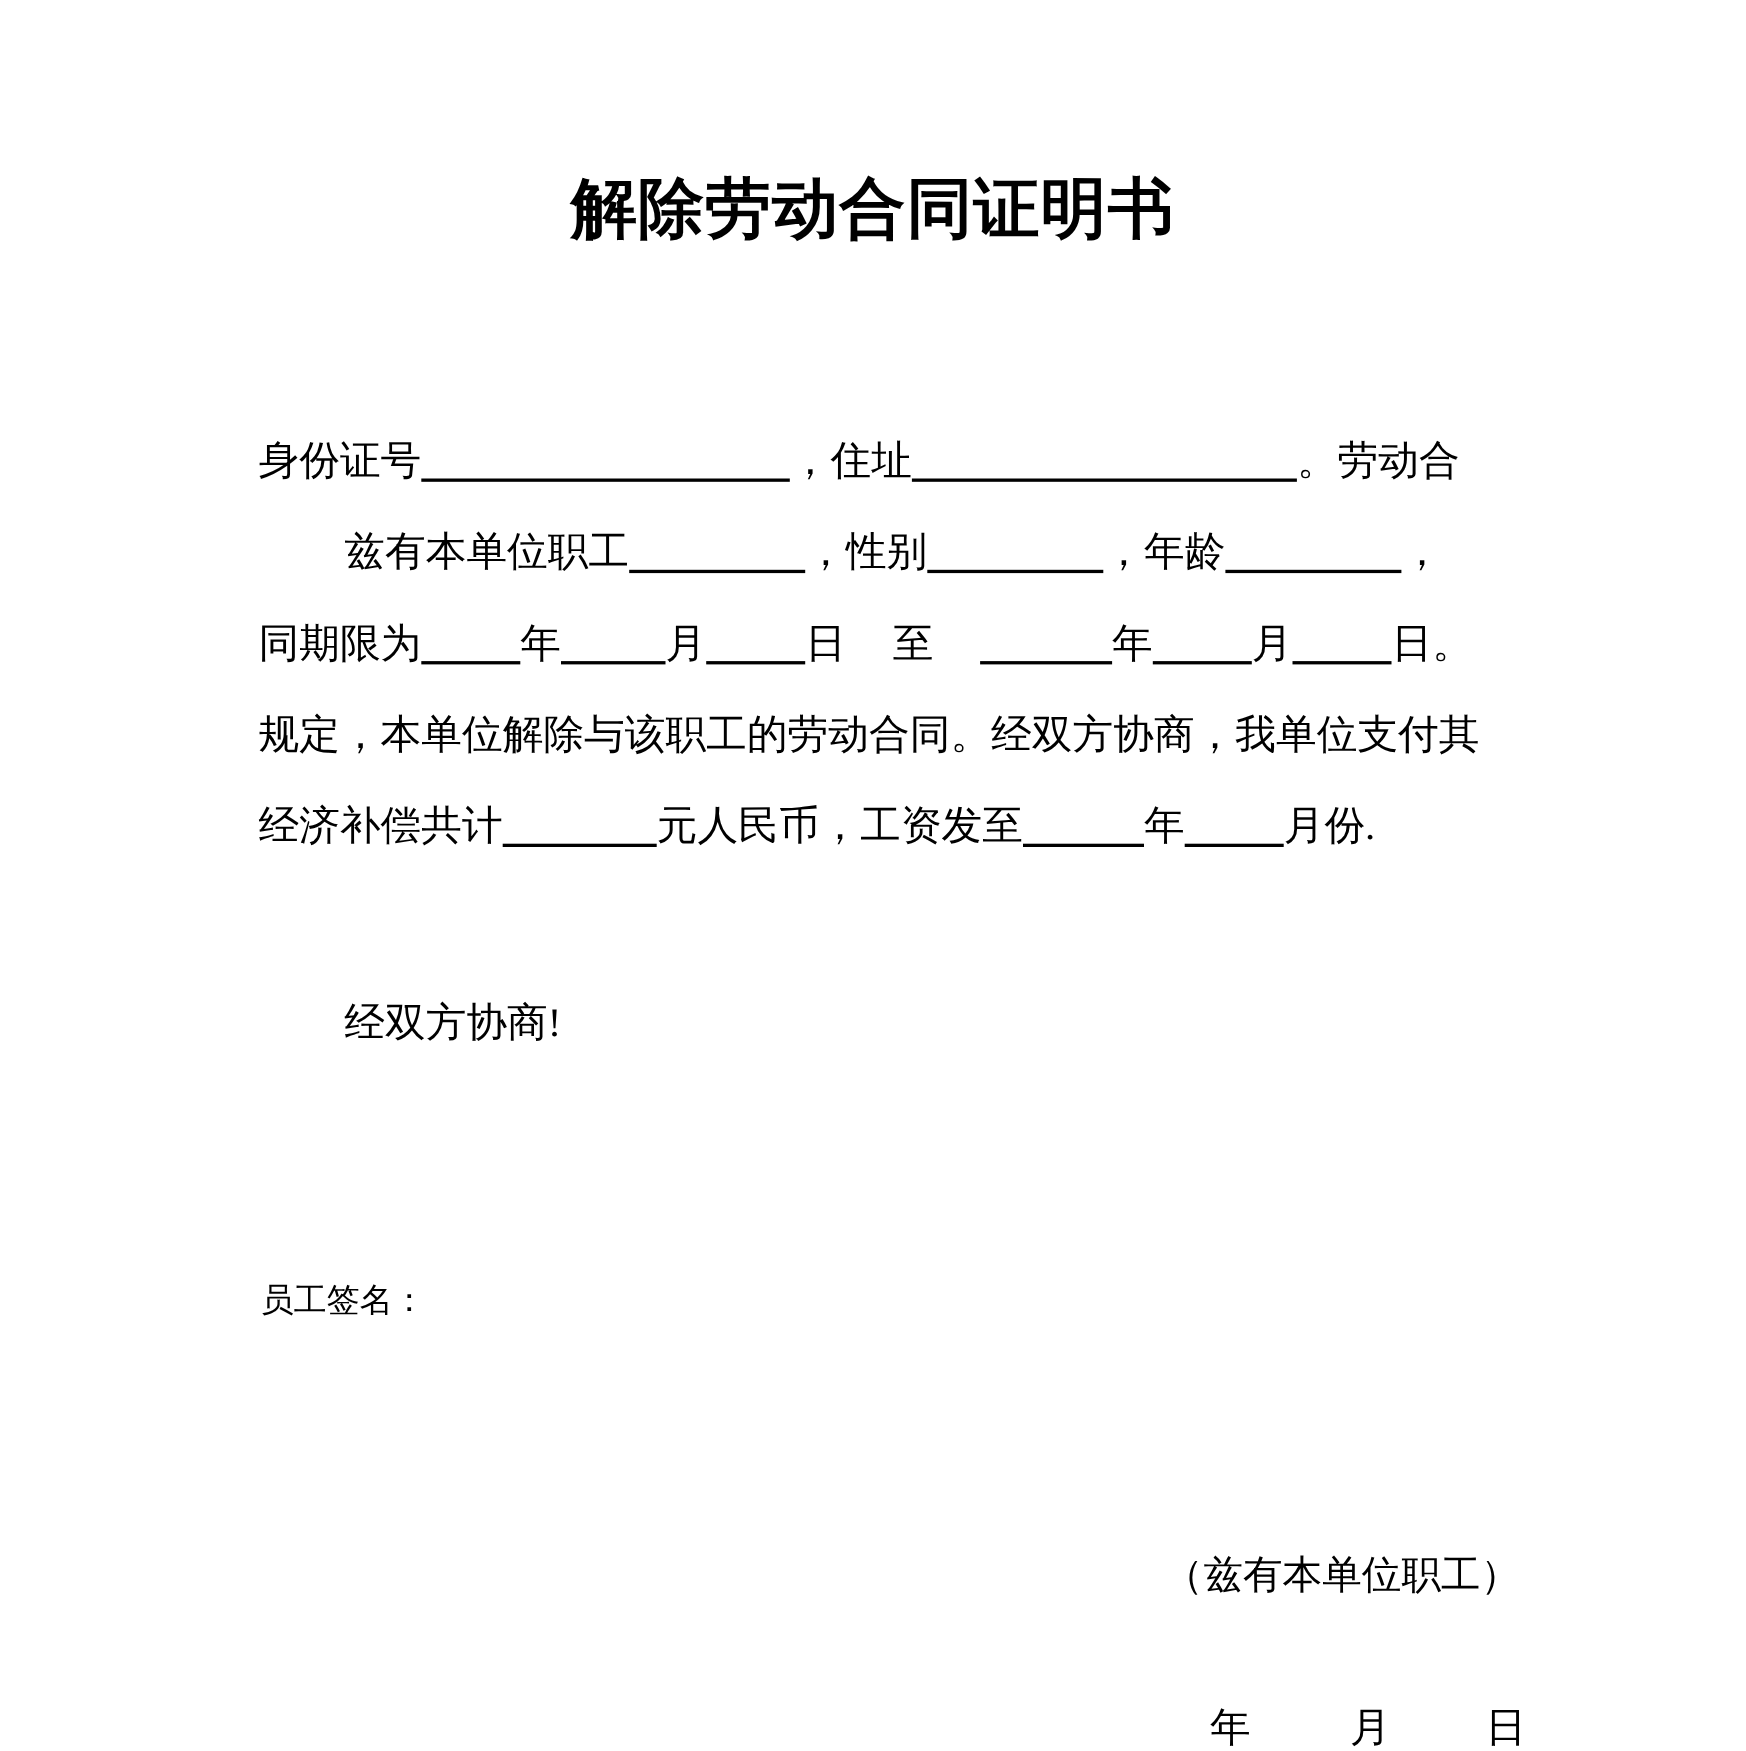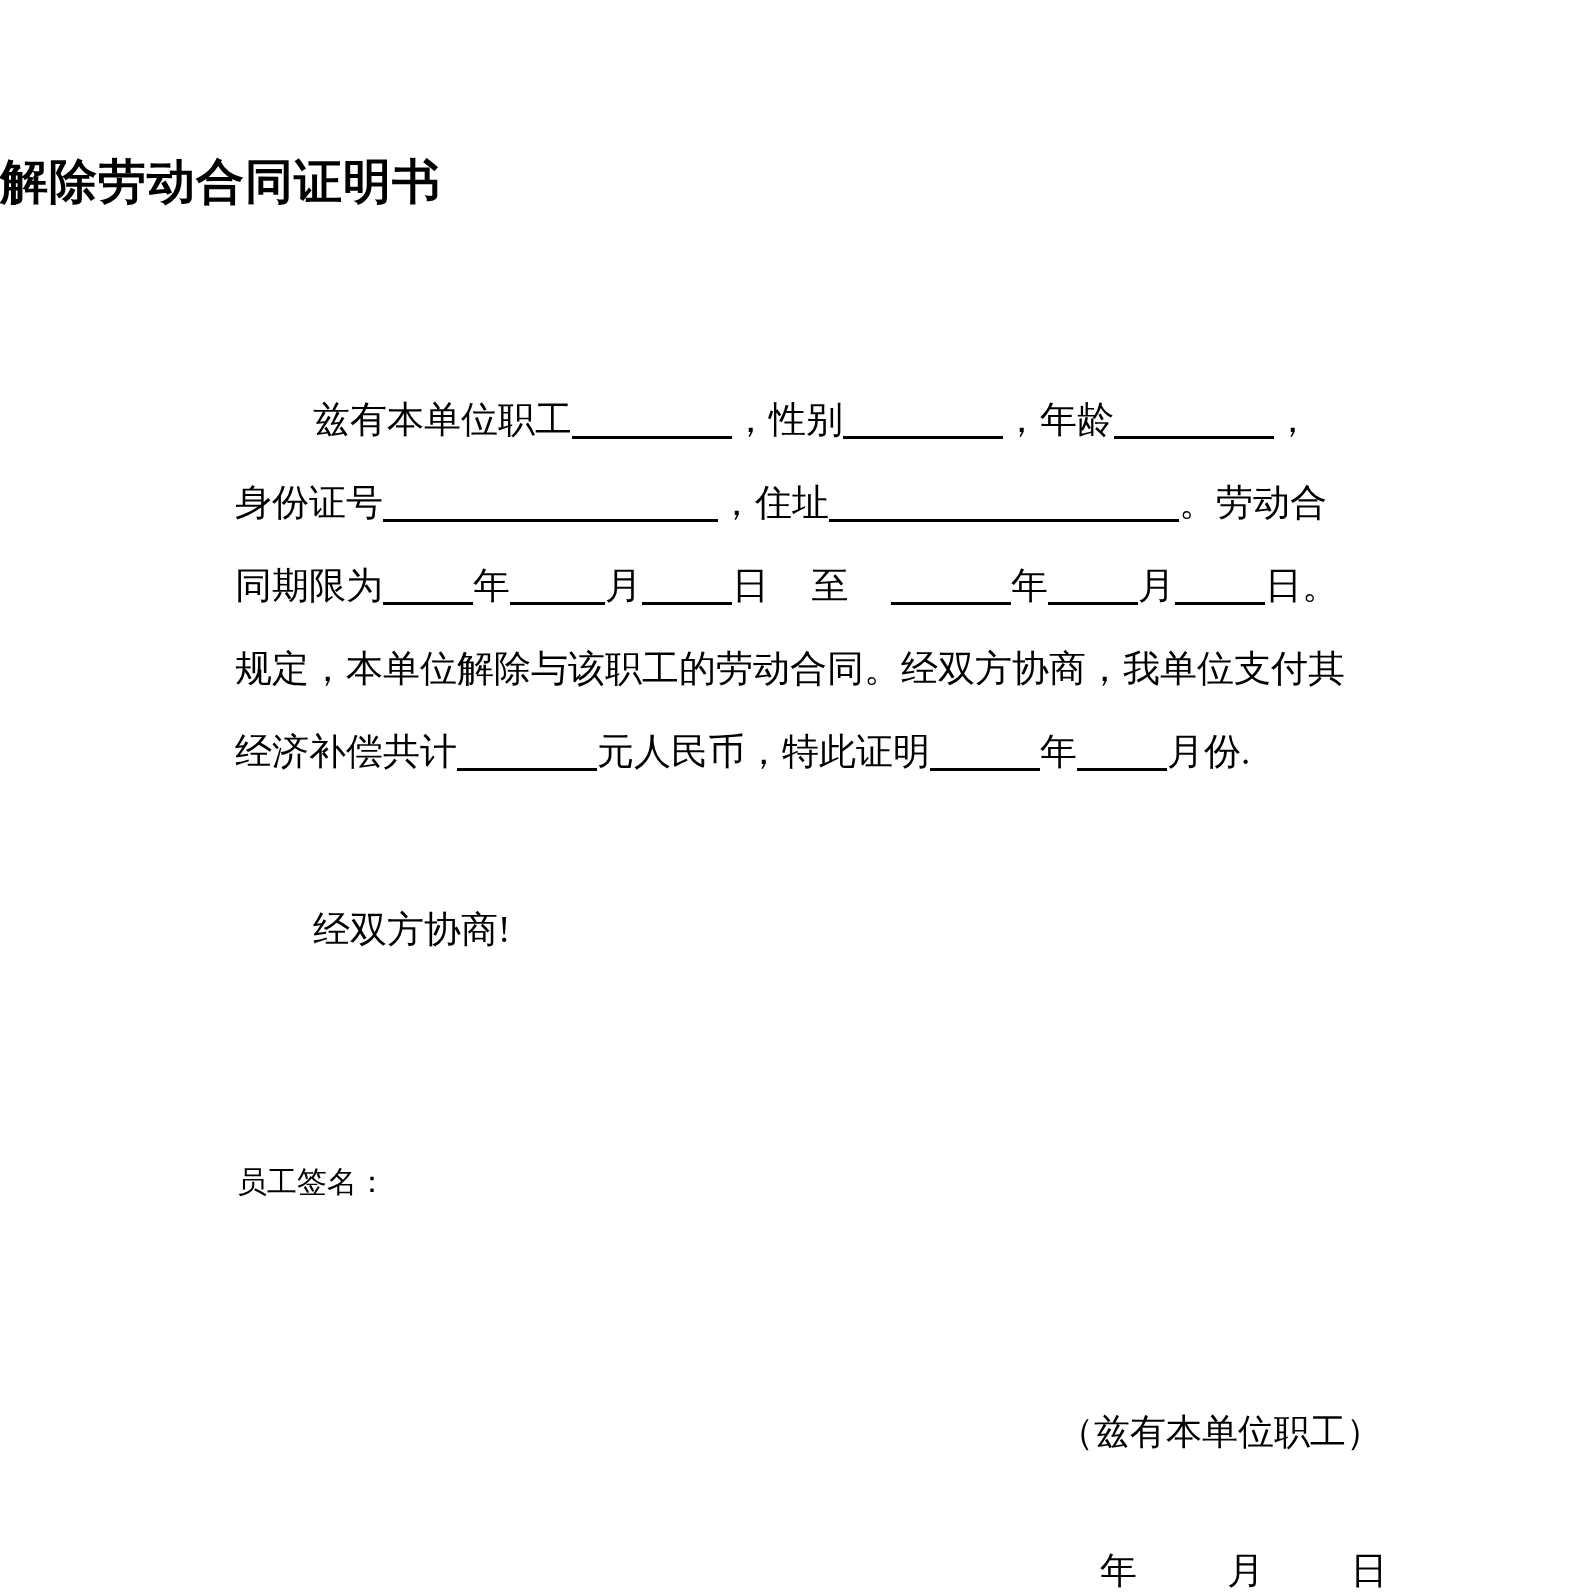--- a/index.html
+++ b/index.html
@@ -19,21 +19,22 @@
     position: absolute;
     inset: 0;
     background: #ffffff;
   }
   .title {
     position: absolute;
     top: 150px;
     left: 0;
     width: 100%;
     margin: 0;
-    font-size: 48px;
+    text-align: center;
+    font-size: 60px;
     font-weight: bold;
     letter-spacing: 1px;
   }
   .body-block {
     position: absolute;
     top: 378px;
     left: 235px;
     width: 1180px;
   }
   .line {
@@ -81,25 +82,25 @@
   .date-line .d-month { margin-right: 77px; }
 </style>
 </head>
 <body>
 
 <div class="page">
 
   <h1 class="title">解除劳动合同证明书</h1>
 
   <div class="body-block">
+      <p class="line"><span>身份证号</span><span class="blank" style="width: 335px;"></span><span>，住址</span><span class="blank" style="width: 350px;"></span><span>。劳动合</span></p>
       <p class="line" style="padding-left: 78px;"><span>兹有本单位职工</span><span class="blank" style="width: 160px;"></span><span>，性别</span><span class="blank" style="width: 160px;"></span><span>，年龄</span><span class="blank" style="width: 160px;"></span><span>，</span></p>
-      <p class="line"><span>身份证号</span><span class="blank" style="width: 335px;"></span><span>，住址</span><span class="blank" style="width: 350px;"></span><span>。劳动合</span></p>
       <p class="line"><span>同期限为</span><span class="blank" style="width: 90px;"></span><span>年</span><span class="blank" style="width: 95px;"></span><span>月</span><span class="blank" style="width: 90px;"></span><span>日  至  </span><span class="blank" style="width: 120px;"></span><span>年</span><span class="blank" style="width: 90px;"></span><span>月</span><span class="blank" style="width: 90px;"></span><span>日。</span></p>
       <p class="line"><span>规定，本单位解除与该职工的劳动合同。经双方协商，我单位支付其</span></p>
-      <p class="line"><span>经济补偿共计</span><span class="blank" style="width: 140px;"></span><span>元人民币，特此证明</span><span class="blank" style="width: 110px;"></span><span>年</span><span class="blank" style="width: 90px;"></span><span>月份.</span></p>
+      <p class="line"><span>经济补偿共计</span><span class="blank" style="width: 140px;"></span><span>元人民币，工资发至</span><span class="blank" style="width: 110px;"></span><span>年</span><span class="blank" style="width: 90px;"></span><span>月份.</span></p>
     </div>
 
   <p class="closing">经双方协商!</p>
 
   <p class="sign">员工签名：</p>
 
   <p class="seal">（兹有本单位职工）</p>
 
   <p class="date-line">
     <span class="d-year">年</span>

